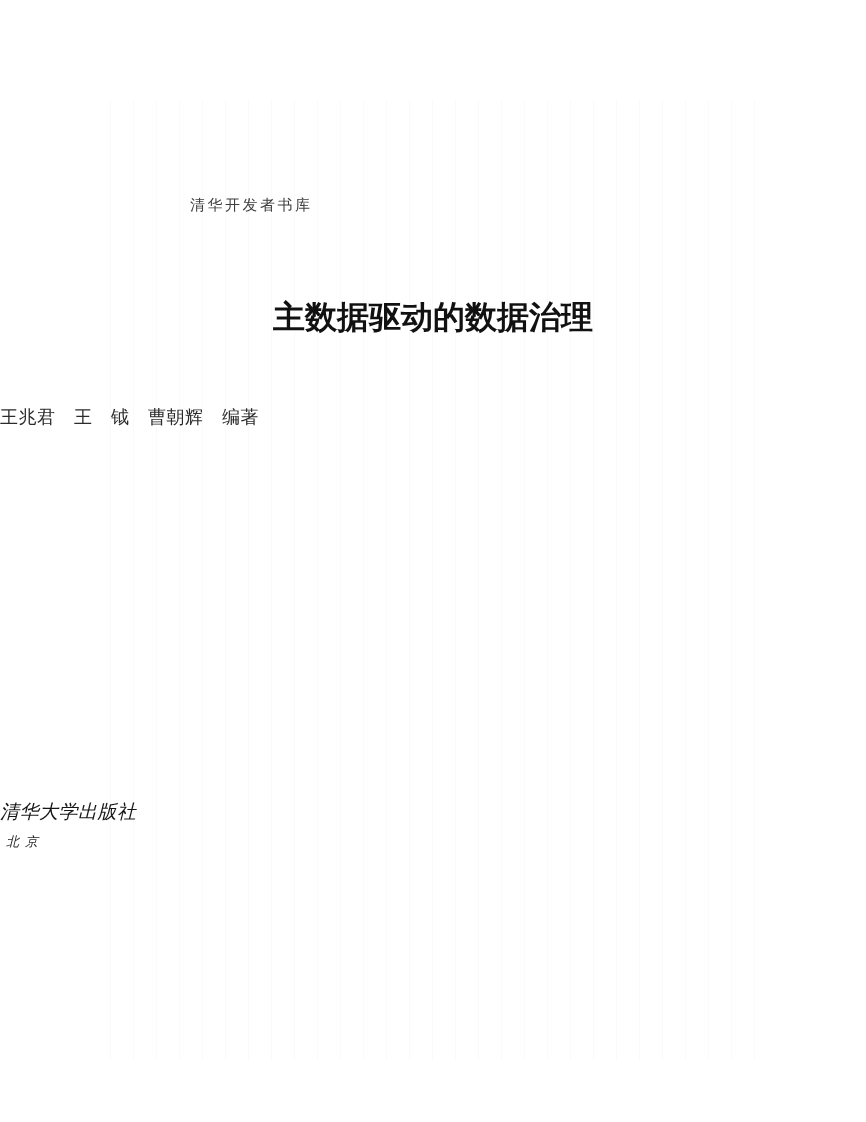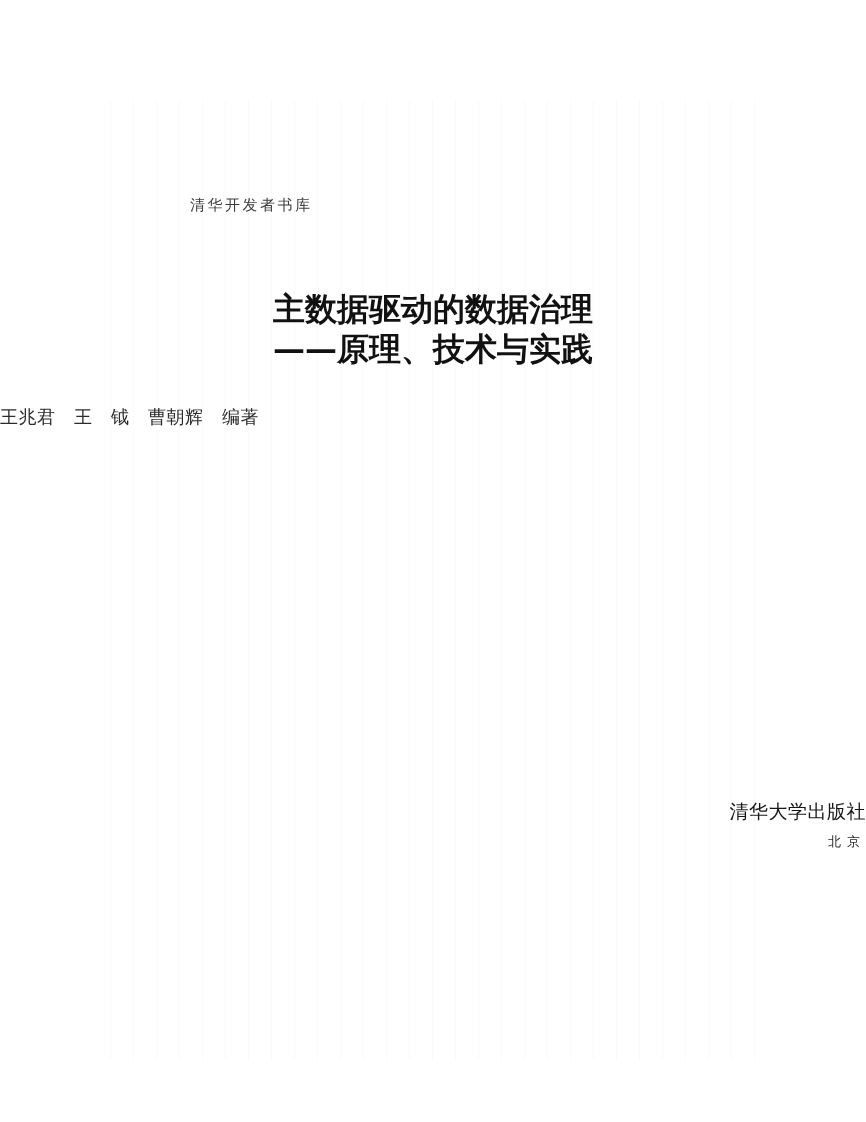--- a/index.html
+++ b/index.html
@@ -42,21 +42,21 @@
 
   .title-block {
     position: absolute;
     left: 0;
     right: 0;
     top: 289px;
     text-align: center;
     color: #111111;
   }
   .title-line {
-    margin: 0;
+    margin: 8px;
     font-size: 32px;
     line-height: 40px;
     font-weight: bold;
     font-family: "DejaVu Serif", "Liberation Serif", serif;
     letter-spacing: 0px;
   }
 
   .authors-line {
     position: absolute;
     left: 0;
@@ -68,21 +68,22 @@
     letter-spacing: 0.5px;
     color: #2b2b2b;
     font-family: "Liberation Serif", "DejaVu Serif", serif;
   }
 
   .publisher-block {
     position: absolute;
     left: 0;
     right: 0;
     top: 800px;
-    text-align: right;
+    text-align: left;
+    font-style: italic;
   }
   .publisher-name {
     font-size: 19px;
     line-height: 23px;
     font-weight: 500;
     color: #161616;
     letter-spacing: 0.5px;
     font-family: "Liberation Sans", "DejaVu Sans", sans-serif;
   }
   .publisher-city {
@@ -99,21 +100,20 @@
 <body>
 
 <div class="page">
 
   <div class="scan-texture"></div>
 
   <div class="series-label">清华开发者书库</div>
 
   <div class="title-block">
     <h1 class="title-line">主数据驱动的数据治理</h1>
-    <h1 class="title-line">——原理、技术与实践</h1>
   </div>
 
   <div class="authors-line">王兆君　王　钺　曹朝辉　编著</div>
 
   <div class="publisher-block">
     <div class="publisher-name">清华大学出版社</div>
     <div class="publisher-city">北京</div>
   </div>
 
 </div>

